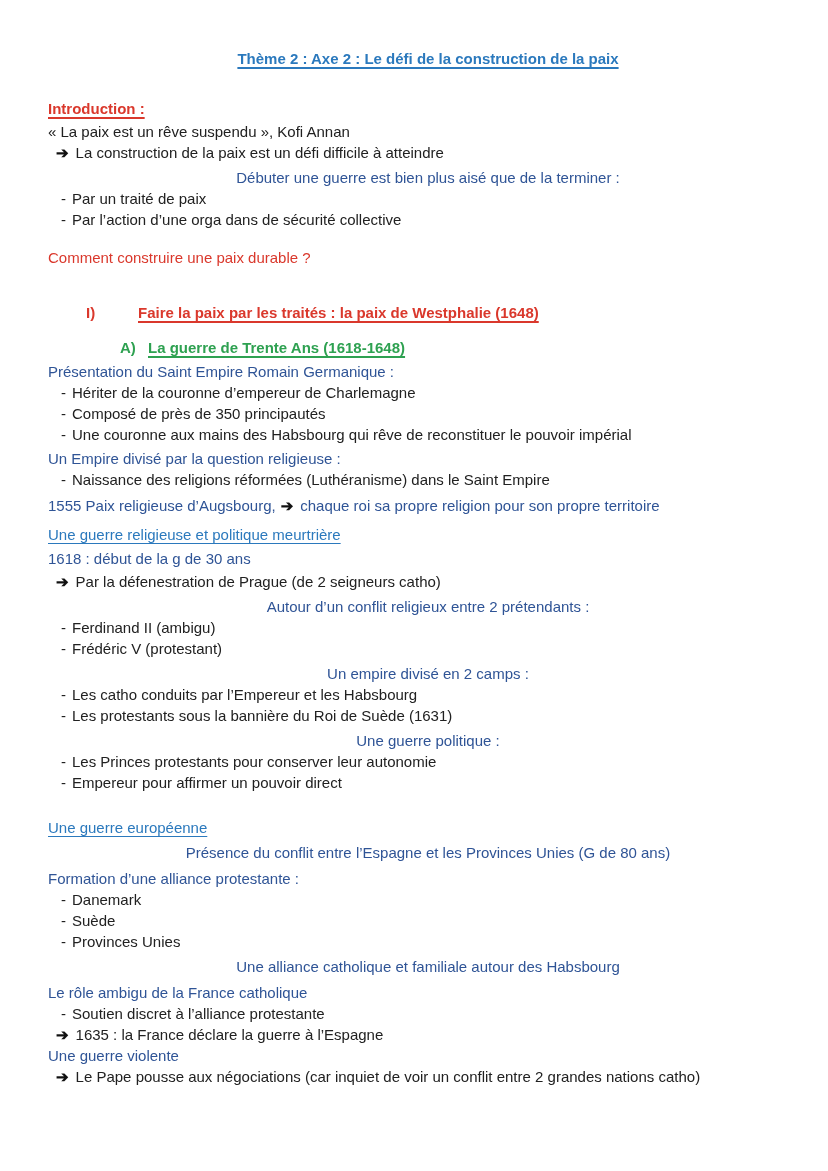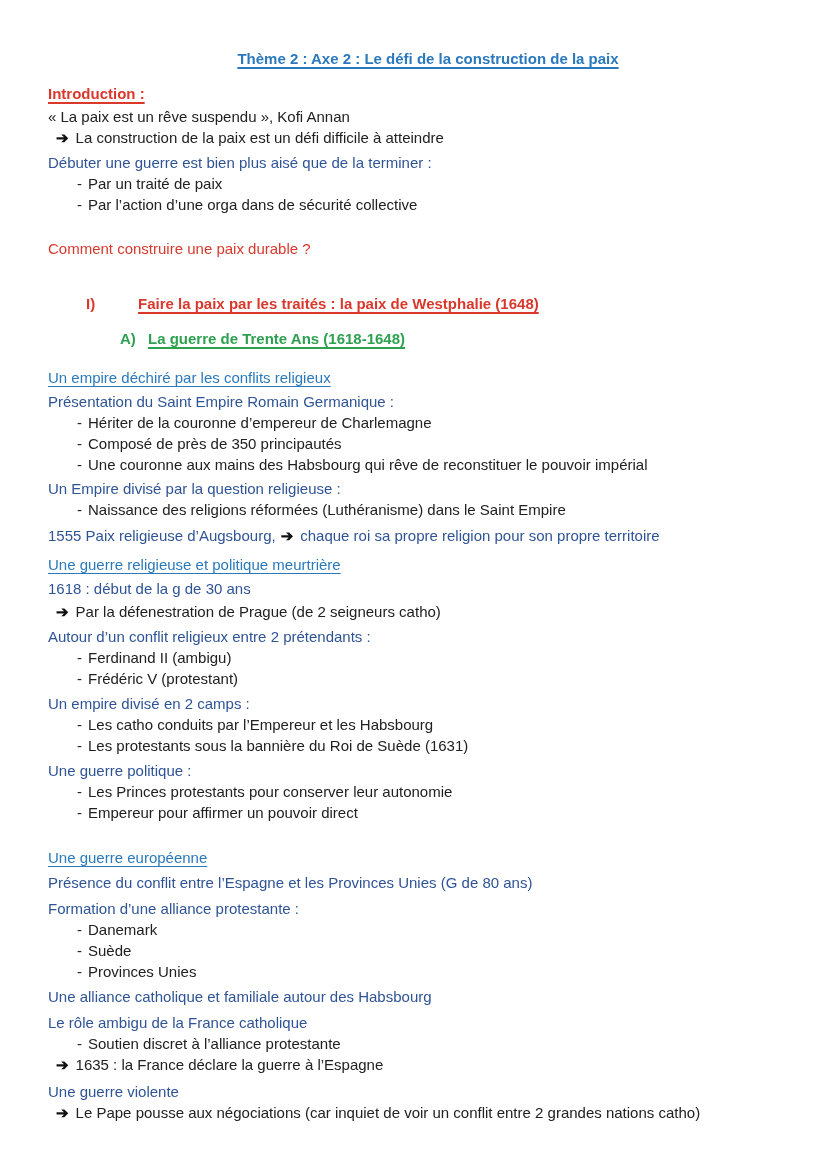--- a/index.html
+++ b/index.html
@@ -46,38 +46,38 @@
   }
 
   .sec1 { display: flex; color: #da382c; font-weight: bold; margin-left: 38px; }
   .sec1 .num { width: 52px; flex: 0 0 auto; }
   .sec1 .sec-text { text-decoration: underline; text-decoration-thickness: 1.5px; text-underline-offset: 3px; }
 
   .sec2 { display: flex; color: #2ea151; font-weight: bold; margin-left: 72px; }
   .sec2 .num { width: 28px; flex: 0 0 auto; }
   .sec2 .sec-text { text-decoration: underline; text-decoration-thickness: 1.5px; text-underline-offset: 3px; text-align: center; }
 
-  .bullet { margin-left: 29px; }
+  .bullet { margin-left: 13px; }
   .bullet .dash { margin-right: 6px; }
 
   .arrow-line { margin-left: 8px; }
   .arrow {
     font-weight: bold;
     color: #111111;
     margin-right: 7px;
     font-style: normal;
   }
   .arrow.mid { margin-left: 5px; margin-right: 7px; }
 
   .mt2 { margin-top: 2px; }  .mt3 { margin-top: 3px; }
-  .mt4 { margin-top: 4px; }  .mt5 { margin-top: 5px; }
-  .mt6 { margin-top: 6px; }  .mt7 { margin-top: 24px; }
+  .mt4 { margin-top: 4px; text-align: center; }  .mt5 { margin-top: 5px; }
+  .mt6 { }  .mt7 { margin-top: 24px; }
   .mt8 { margin-top: 8px; }  .mt14 { margin-top: 14px; }
-  .mt18 { margin-top: 18px; } .mt21 { margin-top: 14px; }
-  .mt23 { margin-top: 23px; } .mt34 { margin-top: 34px; }
+  .mt18 { margin-top: 18px; } .mt21 { margin-top: 29px; }
+  .mt23 { margin-top: 17px; } .mt34 { margin-top: 34px; }
 </style>
 </head>
 <body>
 
 <div class="page">
   <div class="content">
 
     <div class="line title">Thème 2 : Axe 2 : Le défi de la construction de la paix</div>
 
     <div class="line red-h mt21">Introduction :</div>
@@ -102,21 +102,20 @@
     <div class="line sec1 mt34">
       <span class="num">I)</span>
         <span class="sec-text">Faire la paix par les traités : la paix de Westphalie (1648)</span>
     </div>
 
     <div class="line sec2 mt14">
       <span class="num">A)</span>
         <span class="sec-text">La guerre de Trente Ans (1618-1648)</span>
     </div>
 
-    <div class="line blue-u mt18">Un empire déchiré par les conflits religieux</div>
 
     <div class="line navy mt3">Présentation du Saint Empire Romain Germanique :</div>
 
     <div class="line black bullet">
       <span class="dash">-</span><span>Hériter de la couronne d’empereur de Charlemagne</span>
     </div>
     <div class="line black bullet">
       <span class="dash">-</span><span>Composé de près de 350 principautés</span>
     </div>
     <div class="line black bullet">

